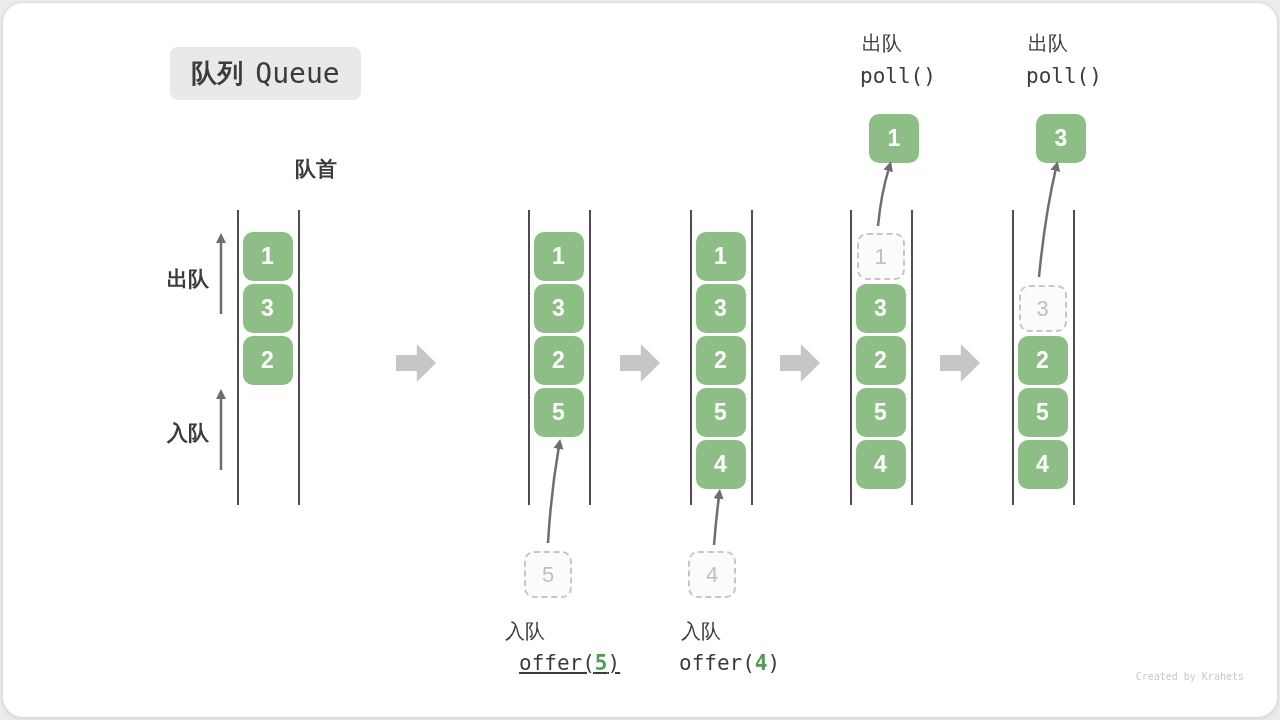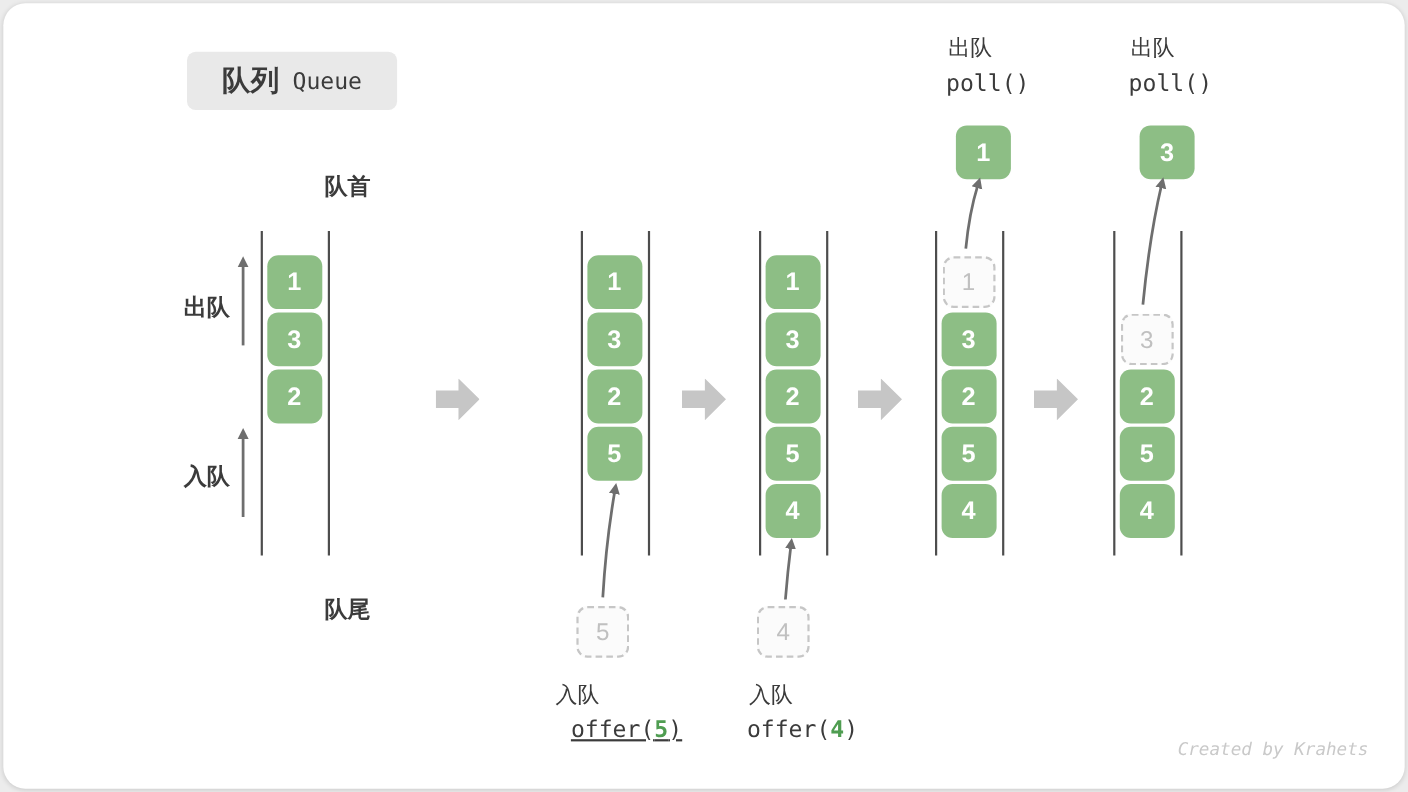--- a/index.html
+++ b/index.html
@@ -14,21 +14,21 @@
     font-family:"Liberation Sans","DejaVu Sans",sans-serif; overflow:hidden; }
   #stage { position:absolute; left:0; top:0; width:1280px; height:720px; }
   .card { position:absolute; left:3px; top:3px; width:1274px; height:714px;
     background:var(--card-bg); border-radius:20px;
     box-shadow:0 1px 5px rgba(0,0,0,.15); }
   .title-box { position:absolute; left:170px; top:47px; width:191px; height:53px;
     background:var(--title-bg); border-radius:8px; display:flex;
     align-items:center; justify-content:center; gap:12px; }
   .title-zh { font-weight:700; font-size:26px; color:var(--text-dark); }
   .title-en { font-family:"DejaVu Sans Mono","Liberation Mono",monospace;
-    font-size:21px; color:var(--text-dark); }
+    font-size:28px; color:var(--text-dark); }
   .side-label { position:absolute; font-size:21px; font-weight:700;
     color:var(--text-dark); }
   .centered { width:140px; text-align:right; }
   .right-align { width:90px; text-align:right; }
   .wall { position:absolute; top:210px; height:295px; width:1.5px;
     background:var(--wall); }
   .cell { position:absolute; display:flex; align-items:center;
     justify-content:center; border-radius:10px; }
   .cell.solid { width:50px; height:49px; background:var(--cell-green);
     color:var(--cell-text); font-size:23px; font-weight:700; }
@@ -38,37 +38,36 @@
   .big-arrow { position:absolute; width:40px; height:38px;
     background:var(--big-arrow);
     clip-path:polygon(0 29%,52% 29%,52% 0,100% 50%,52% 100%,52% 71%,0 71%); }
   .op-action { position:absolute; font-size:20px; font-weight:500;
     color:var(--text-dark); }
   .op-code { position:absolute; font-family:"DejaVu Sans Mono","Liberation Mono",monospace;
     font-size:21px; color:var(--text-dark); white-space:pre; }
   .op-code .arg { color:var(--code-green); font-weight:700; }
   .watermark { position:absolute; right:36px; top:671px;
     font-family:"DejaVu Sans Mono","Liberation Mono",monospace;
-    font-size:16px; color:var(--watermark-gray);font-style:italic; }
+    font-size:10px; color:var(--watermark-gray); }
   #overlay { position:absolute; left:0; top:0; width:1280px; height:720px;
     pointer-events:none; }
 </style>
 </head>
 <body>
 
 <div id="stage">
   <div class="card"></div>
 
   <div class="title-box">
     <span class="title-zh">队列</span>
     <span class="title-en">Queue</span>
   </div>
 
   <div class="side-label centered" style="left:197px; top:155px;">队首</div>
-  <div class="side-label centered" style="left:197px; top:540px;">队尾</div>
   <div class="side-label right-align" style="left:119px; top:265px;">出队</div>
   <div class="side-label right-align" style="left:119px; top:419px;">入队</div>
 
   <div id="dynamic">
       <div class="wall" style="left: 237px;"></div>
       <div class="wall" style="left: 298px;"></div>
       <div class="cell solid" style="left: 242.5px; top: 232px;">1</div>
       <div class="cell solid" style="left: 242.5px; top: 284px;">3</div>
       <div class="cell solid" style="left: 242.5px; top: 336px;">2</div>
       <div class="wall" style="left: 528px;"></div>

